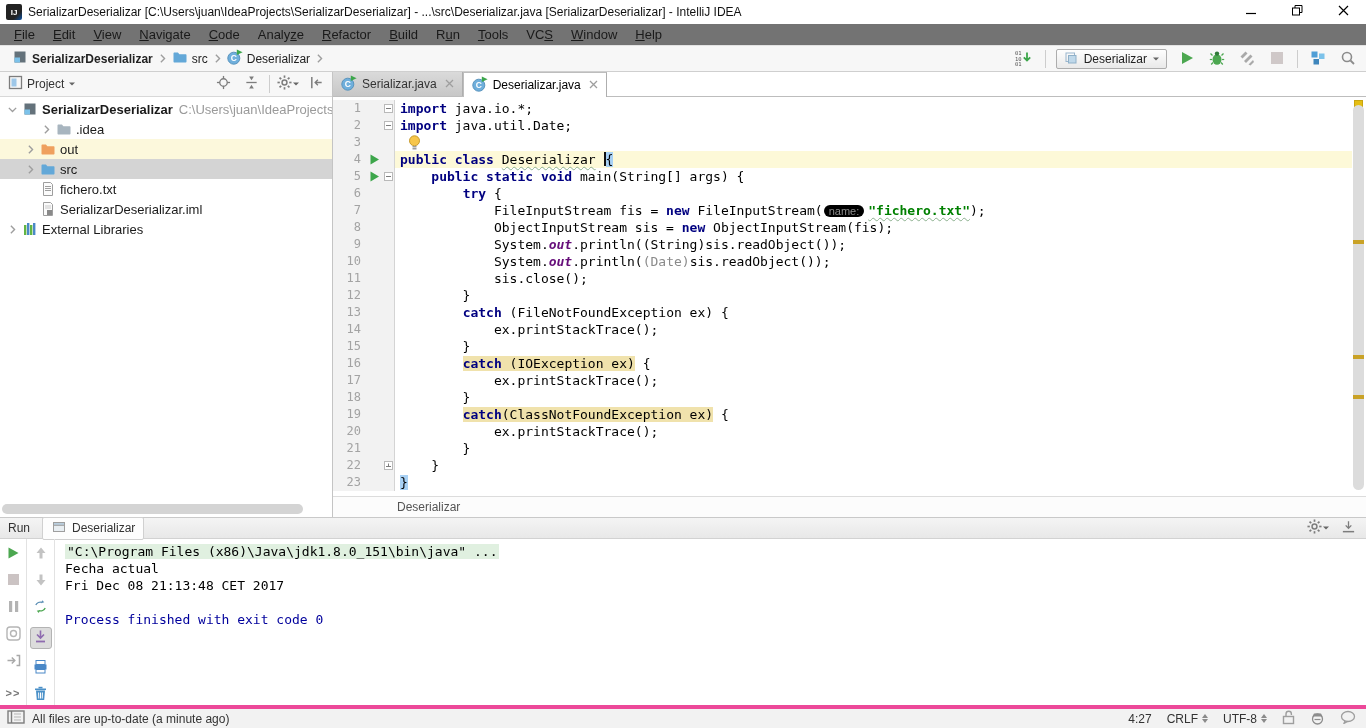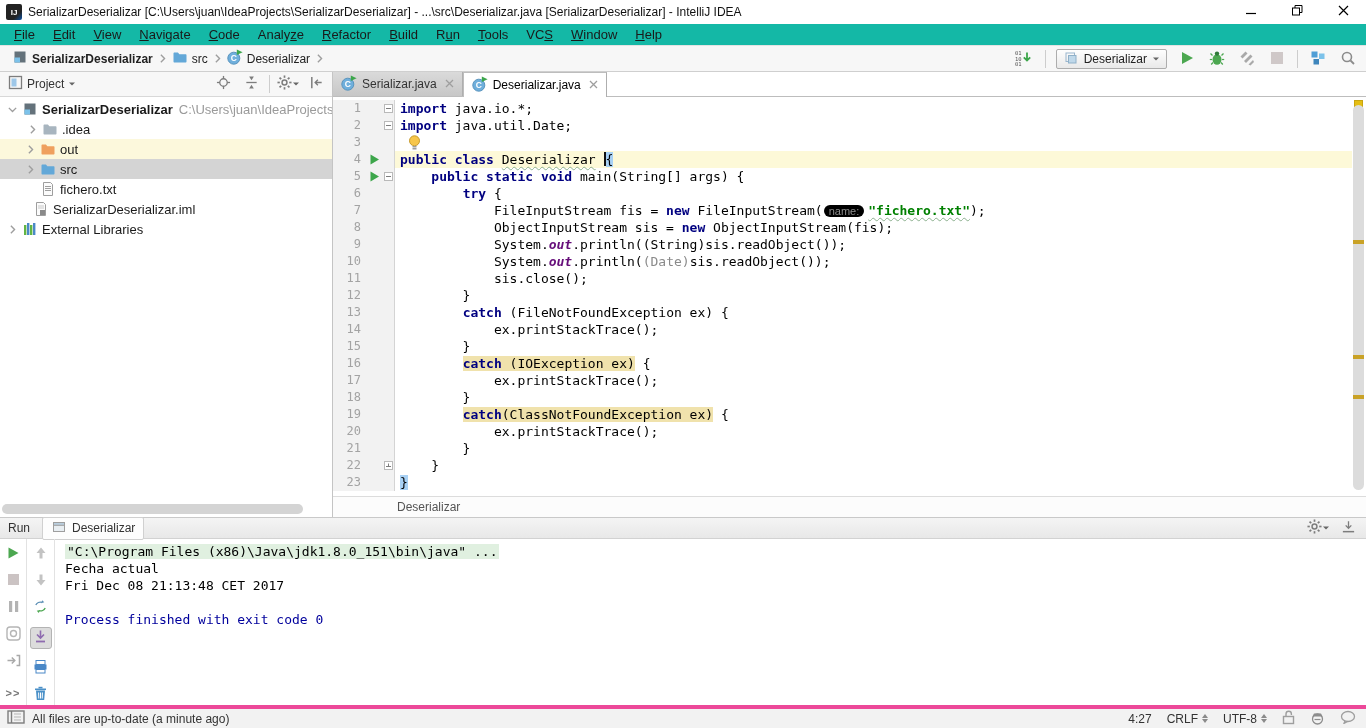--- a/index.html
+++ b/index.html
@@ -9,21 +9,21 @@
   
   .titlebar { height:24px; display:flex; align-items:center; background:#fff; padding-left:6px; }
   .app-logo { width:16px; height:16px; background:#1b1b1b; border-radius:2px; margin-right:6px;
               display:flex; align-items:center; justify-content:center; color:#fff; font-size:8px; font-weight:bold;
               background:linear-gradient(135deg,#222 70%, #0a53a8 100%); }
   .title-text { font-size:12px; color:#111; white-space:nowrap; overflow:hidden; text-overflow:ellipsis; flex:1; }
   .win-btns { display:flex; height:100%; }
   .win-btn { width:46px; height:100%; display:flex; align-items:center; justify-content:center; }
 
   
-  .menubar { height:21px; background:#14b8a6; display:flex; align-items:center; padding-left:5px; font-size:13px; color:#1a1a1a; }
+  .menubar { height:21px; background:#737373; display:flex; align-items:center; padding-left:5px; font-size:13px; color:#1a1a1a; }
   .menu-item { padding:1px 9px; cursor:default; }
 
   
   .toolbar { height:27px; background:#f7f7f7; border-top:1px solid #e3e3e3; border-bottom:1px solid #cfcfcf;
              display:flex; align-items:center; padding:0 8px 0 12px; position:relative; }
   .crumbs { display:flex; align-items:center; gap:2px; }
   .crumb { display:flex; align-items:center; gap:4px; font-size:12px; color:#222; }
   .crumb.bold .crumb-label { font-weight:bold; }
   .crumb-sep { display:flex; align-items:center; margin:0 1px; }
   .tb-right { position:absolute; right:8px; top:0; height:26px; display:flex; align-items:center; gap:10px; }
@@ -331,21 +331,21 @@
           </span>
           <span class="tr-icon">
             <svg width="16" height="16">
               <rect x="2.5" y="2.5" width="11" height="11" fill="#64727b"></rect>
               <rect x="2.5" y="8.5" width="5.5" height="5" fill="#7cc2ea"></rect>
             </svg>
           </span>
           <span class="tr-label bold">SerializarDeserializar</span>
           <span class="tr-path">C:\Users\juan\IdeaProjects\SerializarDeserializar</span>
         </div>
-        <div class="tree-row" style="padding-left: 24px;">
+        <div class="tree-row" style="padding-left: 38px;">
           <span class="tr-chevron">
             <svg width="13" height="13" viewBox="0 0 16 16">
               <path d="M6 3.5L10.5 8 6 12.5" fill="none" stroke="#9e9e9e" stroke-width="1.7"></path>
             </svg>
           </span>
           <span class="tr-icon">
             <svg width="16" height="16">
               <path d="M1.5 4.5c0-.6.4-1 1-1h3.4l1.5 1.7h6.1c.6 0 1 .4 1 1v6.3c0 .6-.4 1-1 1h-11c-.6 0-1-.4-1-1z" fill="#a8b5bf"></path>
             </svg>
           </span>
@@ -384,21 +384,21 @@
               <path d="M3.5 1.5h7l2 2v11h-9z" fill="#fbfbfb" stroke="#9e9e9e"></path>
               <g stroke="#9e9e9e">
                 <line x1="5" y1="5.5" x2="11" y2="5.5"></line>
                 <line x1="5" y1="7.5" x2="11" y2="7.5"></line>
                 <line x1="5" y1="9.5" x2="11" y2="9.5"></line>
               </g>
             </svg>
           </span>
           <span class="tr-label">fichero.txt</span>
         </div>
-        <div class="tree-row" style="padding-left: 15px;">
+        <div class="tree-row" style="padding-left: 22px;">
           <span class="tr-chevron"></span>
           <span class="tr-icon">
             <svg width="16" height="16">
               <path d="M3.5 1.5h7l2 2v11h-9z" fill="#fbfbfb" stroke="#9e9e9e"></path>
               <g stroke="#c9c9c9">
                 <line x1="5" y1="5" x2="11" y2="5"></line>
                 <line x1="5" y1="7" x2="11" y2="7"></line>
               </g>
               <rect x="7" y="9" width="5" height="5" fill="#8a8a8a"></rect>
             </svg>

